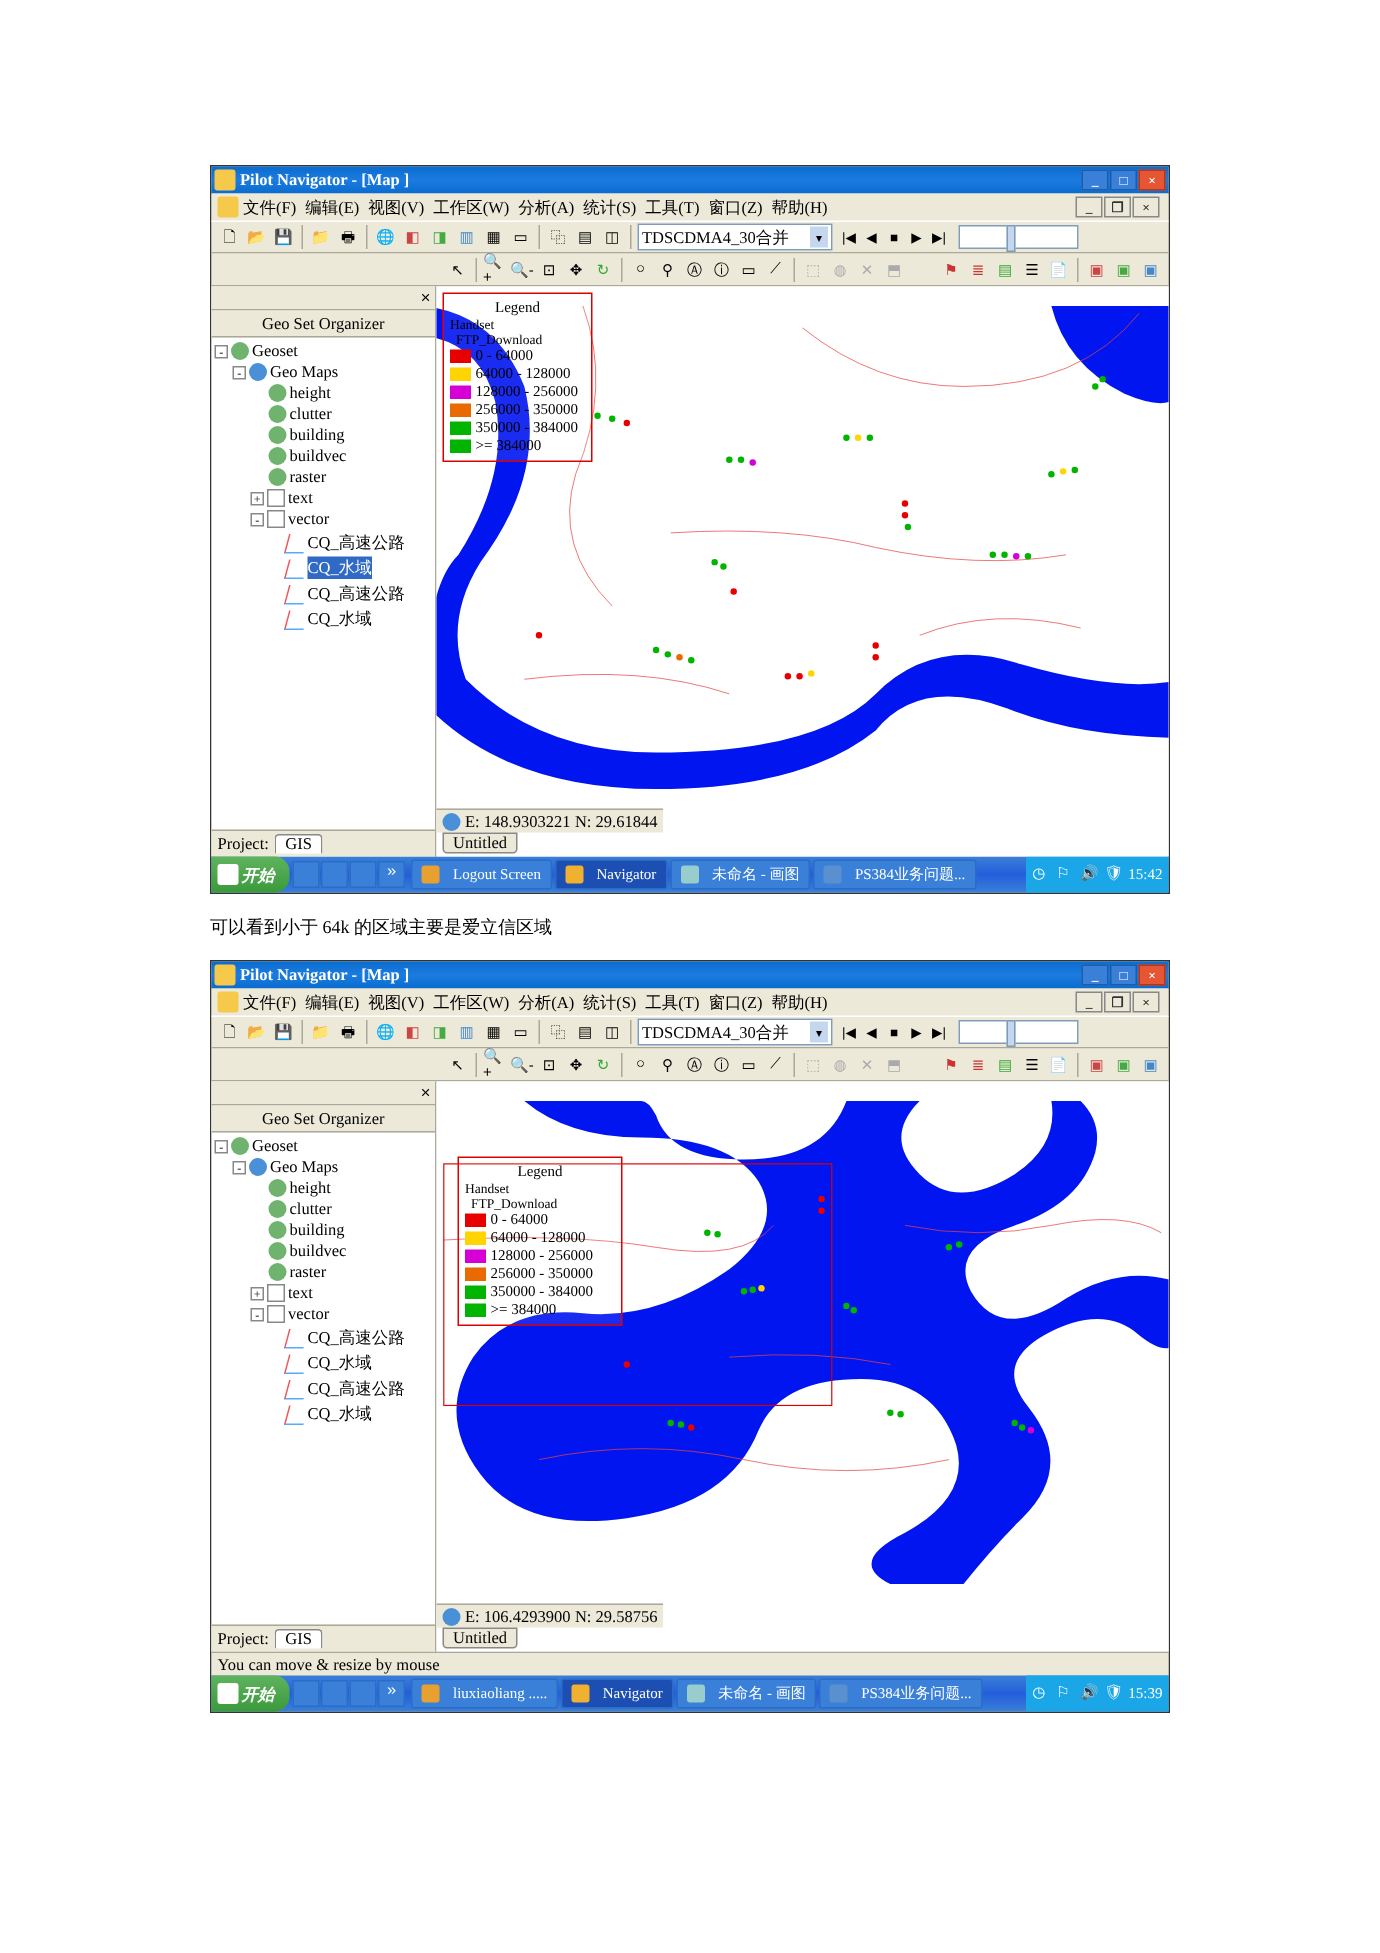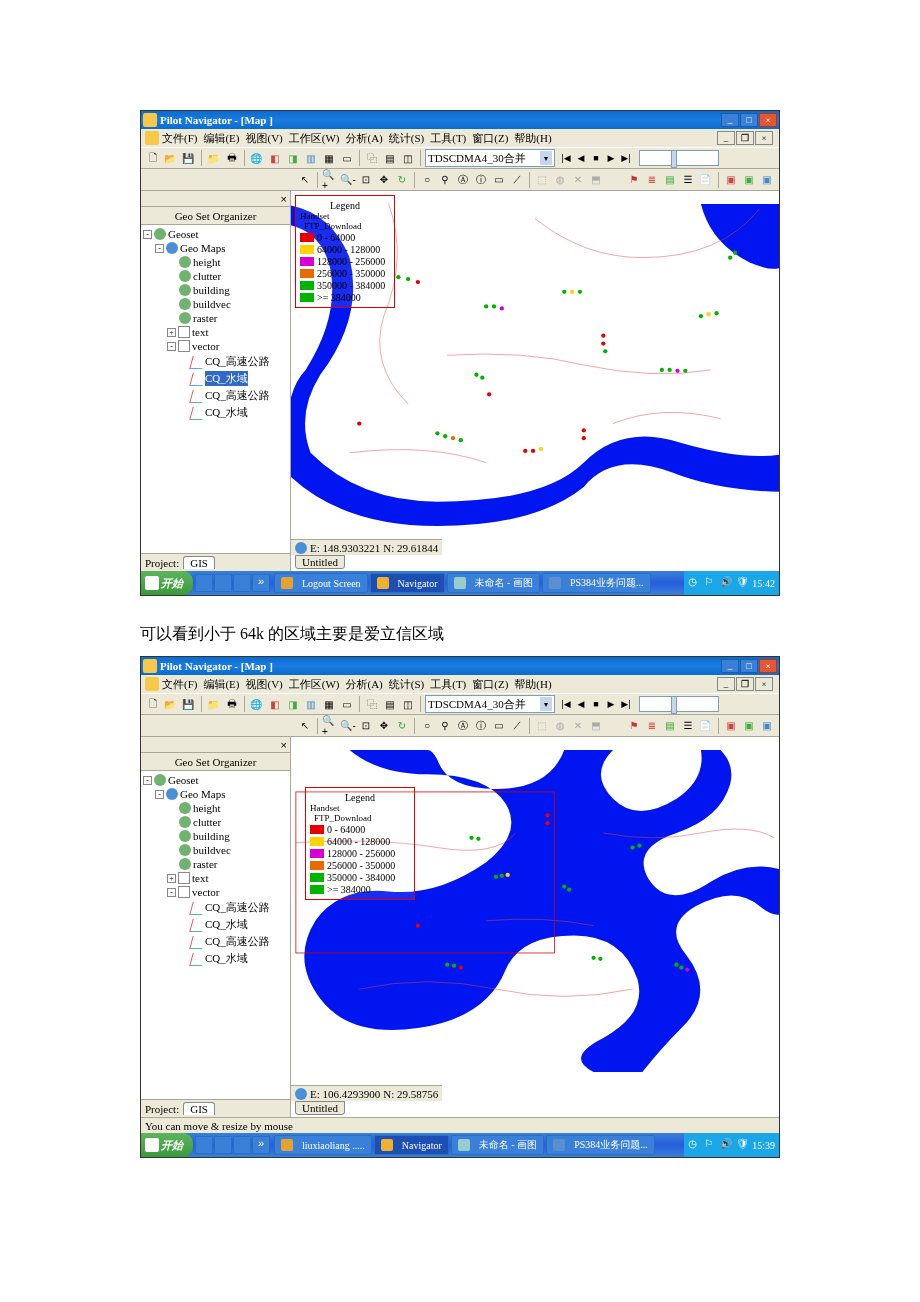--- a/index.html
+++ b/index.html
@@ -1,18 +1,18 @@
 <!DOCTYPE html>
 <html><head>
 <meta charset="utf-8">
 <style>
 * { margin:0; padding:0; box-sizing:border-box; }
 body { background:#fff; font-family:Arial,"Microsoft YaHei",sans-serif; font-size:11px; width:920px; }
 .page { padding:110px 140px 40px 140px; }
-.app { border:1px solid #333; background:#ece9d8; margin-bottom:24px; position:relative; }
+.app { border:1px solid #333; background:#ece9d8; margin-bottom:8px; position:relative; }
 .titlebar { height:18px; display:flex; align-items:center; padding:0 2px; font-family:"SimSun",serif; }
 .blue-title { background:linear-gradient(#0a6cce,#1c7be0,#0a6cce); color:#fff; font-weight:bold; font-size:11px; }
 .titlebar .icon { width:14px; height:14px; background:#f7c94a; border-radius:2px; margin-right:3px; }
 .winbtns { margin-left:auto; display:flex; gap:1px; }
 .winbtn { width:18px; height:14px; background:#3a80d8; border:1px solid #1a5dab; display:flex; align-items:center; justify-content:center; color:#fff; font-size:9px; font-weight:bold; }
 .winbtn.close { background:#e55634; border-color:#b2371a; }
 .menubar { height:18px; background:#ece9d8; display:flex; align-items:center; padding:0 4px; font-family:"SimSun"; }
 .menubar .micon { width:14px; height:14px; background:#f7c94a; border-radius:2px; margin-right:3px; }
 .menubar span { margin-right:6px; }
 .childwin { margin-left:auto; display:flex; gap:1px; margin-right:2px;}
@@ -56,21 +56,21 @@
 .taskbar{height:24px;background:linear-gradient(#3a80d8,#245edb,#3a80d8);display:flex;align-items:center;padding:0;}
 .startbtn{height:24px;background:linear-gradient(#5fb35f,#3a9a3a);color:#fff;font-weight:bold;font-style:italic;padding:0 10px 0 20px;display:flex;align-items:center;font-family:"SimHei";border-radius:0 10px 10px 0;position:relative;}
 .startbtn::before{content:'';position:absolute;left:4px;width:14px;height:14px;background:#fff;border-radius:2px;}
 .ql{display:flex;gap:1px;margin-left:2px;}
 .ql .q{width:18px;height:18px;background:#3a80d8;border:1px solid #2a6dc5;}
 .tasks{display:flex;gap:2px;margin-left:4px;flex:1;}
 .tasks .tk{height:20px;display:flex;align-items:center;padding:0 6px;background:#3a80d8;border:1px solid #2a6dc5;border-radius:2px;color:#fff;font-family:"SimSun";font-size:10px;gap:9px;}
 .tasks .tk.act{background:#1d4fb3;}
 .tray{margin-left:auto;height:24px;background:#1ba6e8;display:flex;align-items:center;padding:0 4px;gap:2px;color:#fff;font-family:"SimSun";font-size:10px;}
 .tray .ti{width:14px;height:14px;}
-.doctext{font-family:"SimSun","Microsoft YaHei";font-size:16px;line-height:28px;margin:8px 0;}
+.doctext{font-family:"SimSun","Microsoft YaHei";font-size:12px;line-height:28px;margin:8px 0;}
 .watermark{position:absolute;font-size:42px;color:rgba(150,150,150,0.35);font-weight:300;letter-spacing:2px;pointer-events:none;z-index:100;}
 svg .river{fill:#0015f0;}
 svg .road{stroke:#e84444;stroke-width:0.5;fill:none;}
 svg .pt{stroke-width:0;}
 </style>
 </head>
 <body>
 
 <div class="page">
 

